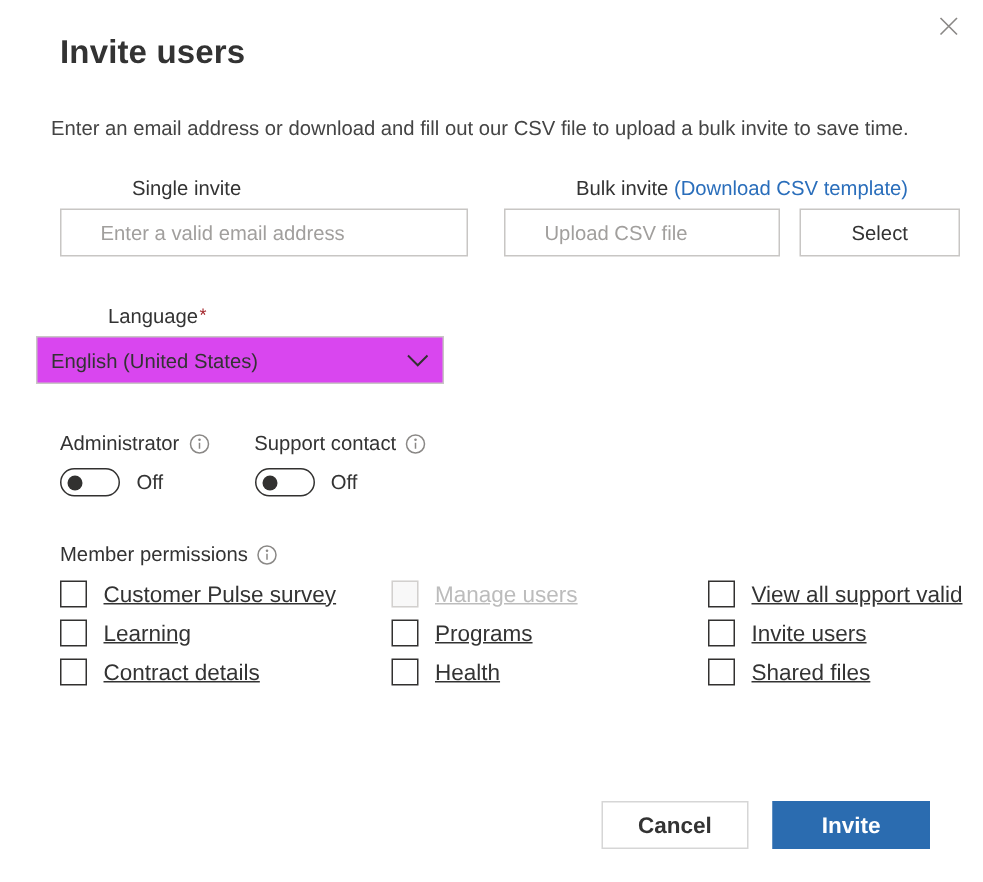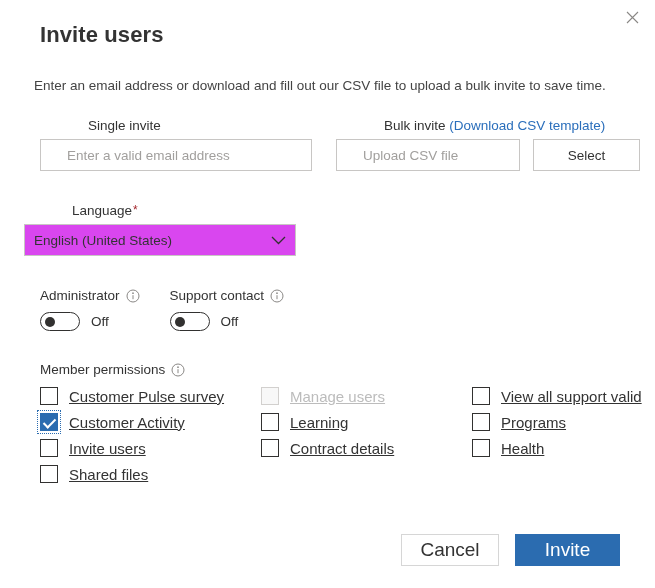--- a/index.html
+++ b/index.html
@@ -279,22 +279,23 @@
     bottom: 22px;
     display: flex;
     align-items: center;
   }
   .btn {
     box-sizing: border-box;
     height: 32px;
     min-width: 98px;
     padding: 0 16px;
     font-family: "Liberation Sans", sans-serif;
-    font-size: 19px;
-    cursor: pointer;
+    font-size: 15px;
+    cursor: pointer;
+    font-weight: bold;
   }
   .btn-cancel {
     border: 1px solid #d6d6d6;
     background: #ffffff;
     color: #333333;
   }
   .btn-primary {
     border: 1px solid #2b6cb0;
     background: #2b6cb0;
     color: #ffffff;
@@ -401,24 +402,20 @@
           <span class="cb-text">Customer Pulse survey</span>
         </div>
         <div class="cb-item disabled">
           <span class="cb-box disabled"></span>
           <span class="cb-text disabled">Manage users</span>
         </div>
         <div class="cb-item">
           <span class="cb-box"></span>
           <span class="cb-text">View all support valid</span>
         </div>
-        <div class="cb-item focused">
-          <span class="cb-box checked"></span>
-          <span class="cb-text">Customer Activity</span>
-        </div>
         <div class="cb-item">
           <span class="cb-box"></span>
           <span class="cb-text">Learning</span>
         </div>
         <div class="cb-item">
           <span class="cb-box"></span>
           <span class="cb-text">Programs</span>
         </div>
         <div class="cb-item">
           <span class="cb-box"></span>

